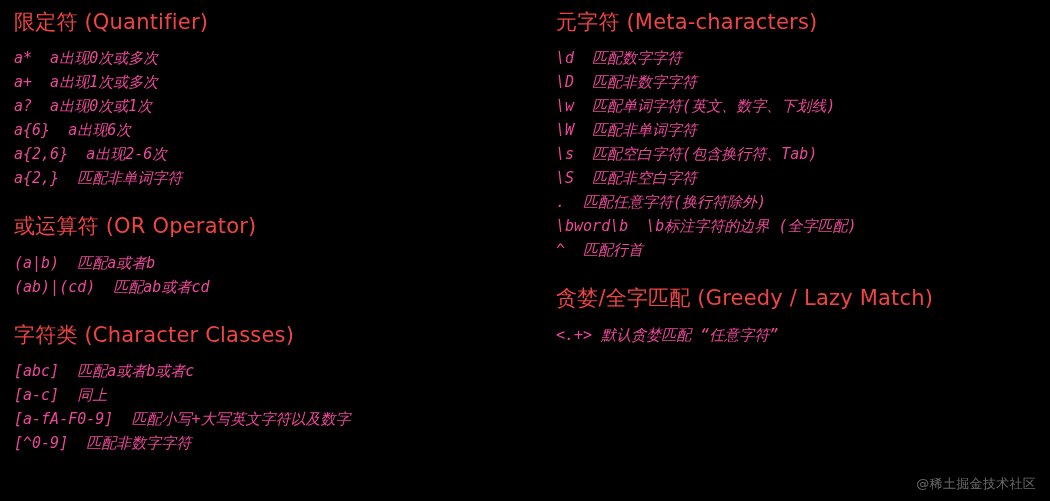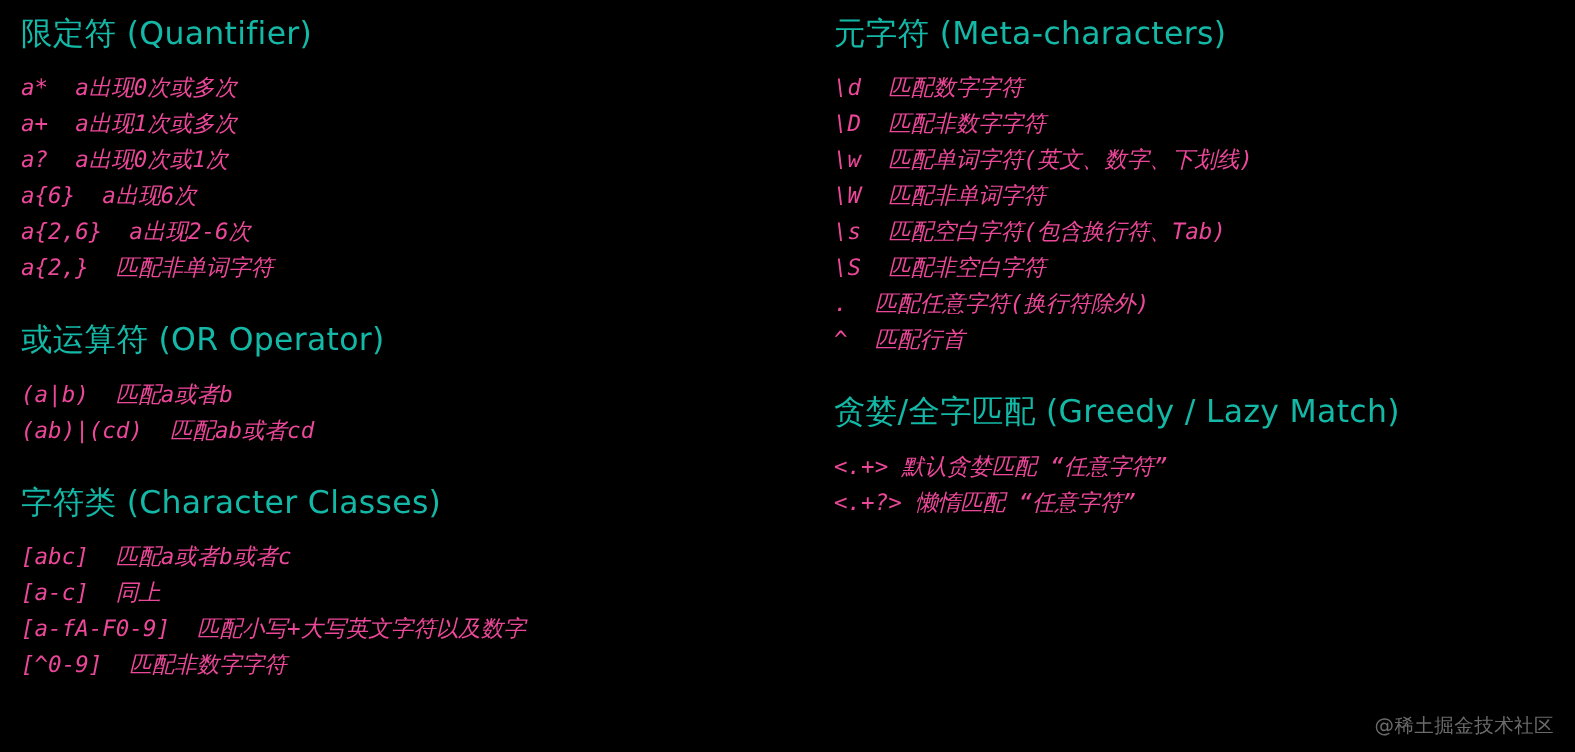--- a/index.html
+++ b/index.html
@@ -25,21 +25,21 @@
   .col {
     position: absolute;
     top: 8px;
   }
   .col-left { left: 14px; width: 520px; }
   .col-right { left: 556px; width: 490px; }
 
   .section { margin-bottom: 6px; }
 
   .sec-title {
-    color: #14b8a6;
+    color: #ef4444;
     font-family: "DejaVu Sans", sans-serif;
     font-size: 21px;
     font-weight: 400;
     letter-spacing: 0.2px;
     margin: 0 0 10px 0;
     line-height: 1.35;
     white-space: nowrap;
   }
   .sec-title.pad-top { margin-top: 22px; }
 
@@ -109,29 +109,29 @@
     <div class="section">
       <h2 class="sec-title">元字符 (Meta-characters)</h2>
       <div class="lines">
         <div class="line">\d  匹配数字字符</div>
         <div class="line">\D  匹配非数字字符</div>
         <div class="line">\w  匹配单词字符(英文、数字、下划线)</div>
         <div class="line">\W  匹配非单词字符</div>
         <div class="line">\s  匹配空白字符(包含换行符、Tab)</div>
         <div class="line">\S  匹配非空白字符</div>
         <div class="line">.  匹配任意字符(换行符除外)</div>
+        <div class="line">\bword\b  \b标注字符的边界 (全字匹配)</div>
         <div class="line">^  匹配行首</div>
       </div>
     </div>
 
     <div class="section">
       <h2 class="sec-title pad-top">贪婪/全字匹配 (Greedy / Lazy Match)</h2>
       <div class="lines">
         <div class="line">&lt;.+&gt; 默认贪婪匹配 “任意字符”</div>
-        <div class="line">&lt;.+?&gt; 懒惰匹配 “任意字符”</div>
       </div>
     </div>
 
   </div>
 
   <div class="watermark">@稀土掘金技术社区</div>
 
 </div>
 
 </body></html>

